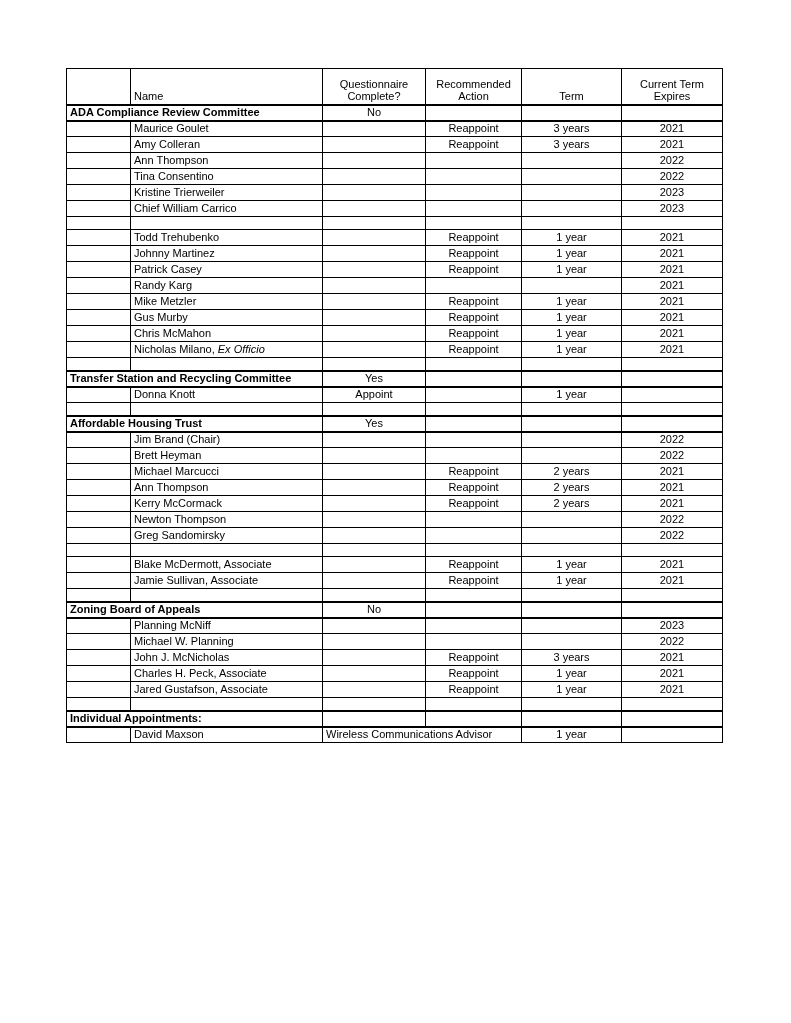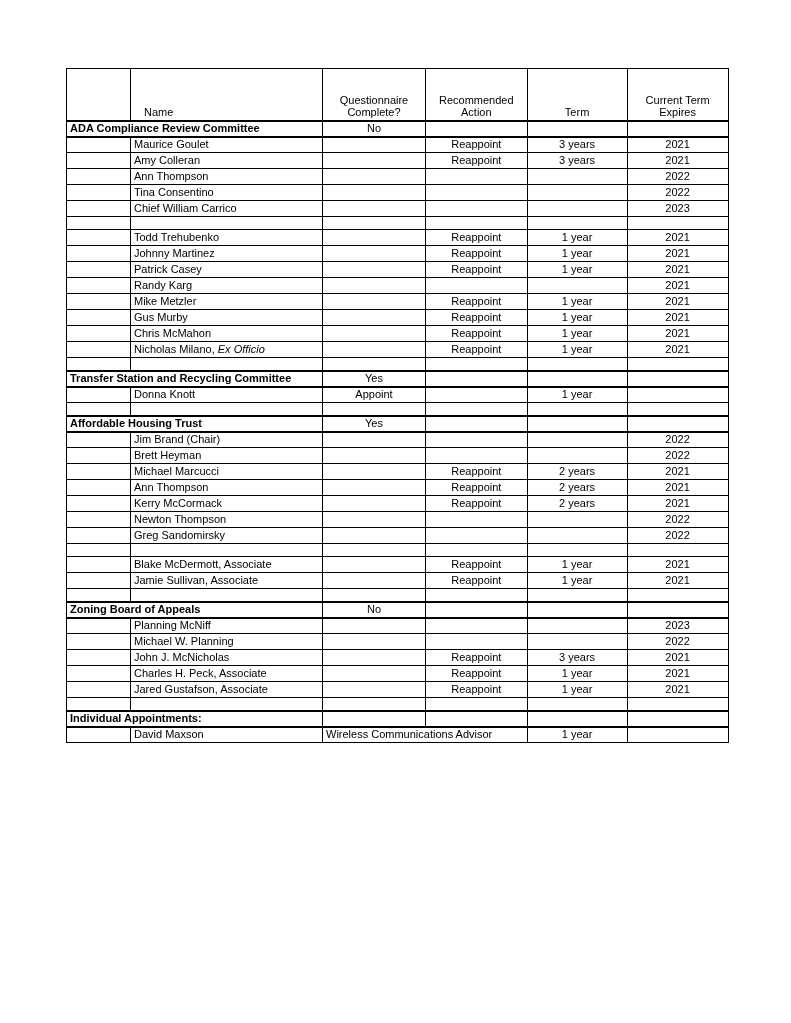--- a/index.html
+++ b/index.html
@@ -22,26 +22,26 @@
     border: 1px solid #000;
     font-size: 11px;
     line-height: 13px;
     padding: 0 3px;
     height: 16px;
     vertical-align: middle;
     white-space: nowrap;
     overflow: hidden;
   }
   tr.header-row td {
-    height: 52px;
+    height: 36px;
     vertical-align: bottom;
     text-align: center;
     white-space: normal;
     line-height: 12px;
-    padding: 2px 13px;
+    padding: 2px 3px;
     overflow: visible;
   }
   tr.header-row td.hdr-name { text-align: left; }
   tr.section-row td {
     border-top-width: 2px;
     border-bottom-width: 2px;
   }
   td.title-cell {
     font-weight: bold;
     overflow: visible;
@@ -110,20 +110,28 @@
       <tr class="person-row">
         <td></td>
         <td class="name-cell"><span>Tina Consentino</span><span class="ital"></span></td>
         <td class="center"></td>
         <td class="center"></td>
         <td class="center"></td>
         <td class="center">2022</td>
       </tr>
       <tr class="person-row">
         <td></td>
+        <td class="name-cell"><span>Kristine Trierweiler</span><span class="ital"></span></td>
+        <td class="center"></td>
+        <td class="center"></td>
+        <td class="center"></td>
+        <td class="center">2023</td>
+      </tr>
+      <tr class="person-row">
+        <td></td>
         <td class="name-cell"><span>Chief William Carrico</span><span class="ital"></span></td>
         <td class="center"></td>
         <td class="center"></td>
         <td class="center"></td>
         <td class="center">2023</td>
       </tr>
       <tr class="spacer-row">
         <td></td>
         <td></td>
         <td></td>

